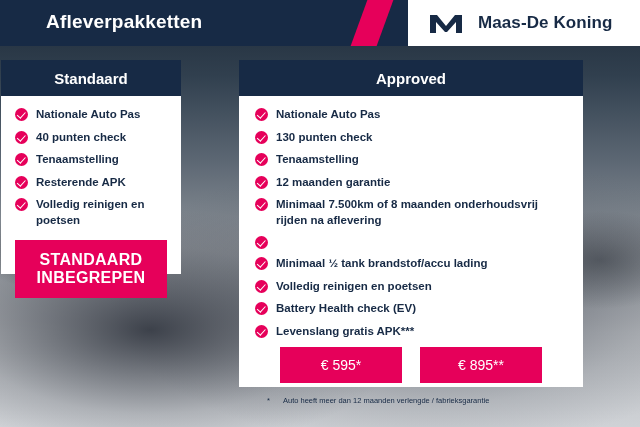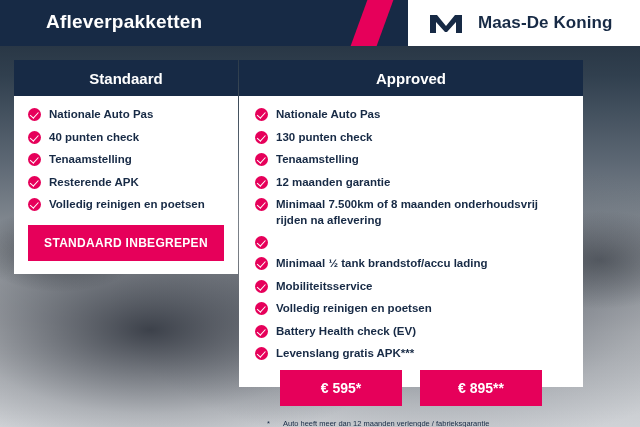--- a/index.html
+++ b/index.html
@@ -87,23 +87,23 @@
     letter-spacing: 0.1px;
   }
 
   
   .card {
     position: absolute;
     background: #ffffff;
     z-index: 4;
   }
   .card-std {
-    left: 14px;
+    left: 1px;
     top: 60px;
-    width: 224px;
+    width: 180px;
     height: 214px;
   }
   .card-app {
     left: 239px;
     top: 60px;
     width: 344px;
     height: 327px;
   }
   .card-head {
     background: #172a45;
@@ -151,42 +151,42 @@
     color: #172a45;
     line-height: 1.35;
   }
   .card-app .feat-text { font-size: 11.5px; }
 
   .btn-standaard {
     display: block;
     margin: 12px 0 0 0;
     background: #e6005a;
     color: #ffffff;
-    font-size: 12px;
+    font-size: 16px;
     font-weight: bold;
     text-align: center;
     padding: 11px 0;
     letter-spacing: 0.3px;
     border: none;
     width: 100%;
     cursor: pointer;
     font-family: "Liberation Sans", sans-serif;
   }
 
   .price-row {
     display: flex;
     justify-content: center;
     gap: 18px;
     margin-top: 8px;
   }
   .price-btn {
     background: #e6005a;
     color: #ffffff;
     font-size: 14px;
-    font-weight: bold;
+    font-weight: normal;
     padding: 10px 0;
     width: 122px;
     text-align: center;
     border: none;
     cursor: pointer;
     font-family: "Liberation Sans", sans-serif;
   }
 
   .footnotes {
     margin-top: 12px;
@@ -275,24 +275,20 @@
         </li>
         <li>
           <span class="check"></span>
         </li>
         <li>
           <span class="check"></span>
           <span class="feat-text">Minimaal ½ tank brandstof/accu lading</span>
         </li>
         <li>
           <span class="check"></span>
-          <span class="feat-text">Mobiliteitsservice</span>
-        </li>
-        <li>
-          <span class="check"></span>
           <span class="feat-text">Volledig reinigen en poetsen</span>
         </li>
         <li>
           <span class="check"></span>
           <span class="feat-text">Battery Health check (EV)</span>
         </li>
         <li>
           <span class="check"></span>
           <span class="feat-text">Levenslang gratis APK***</span>
         </li>

